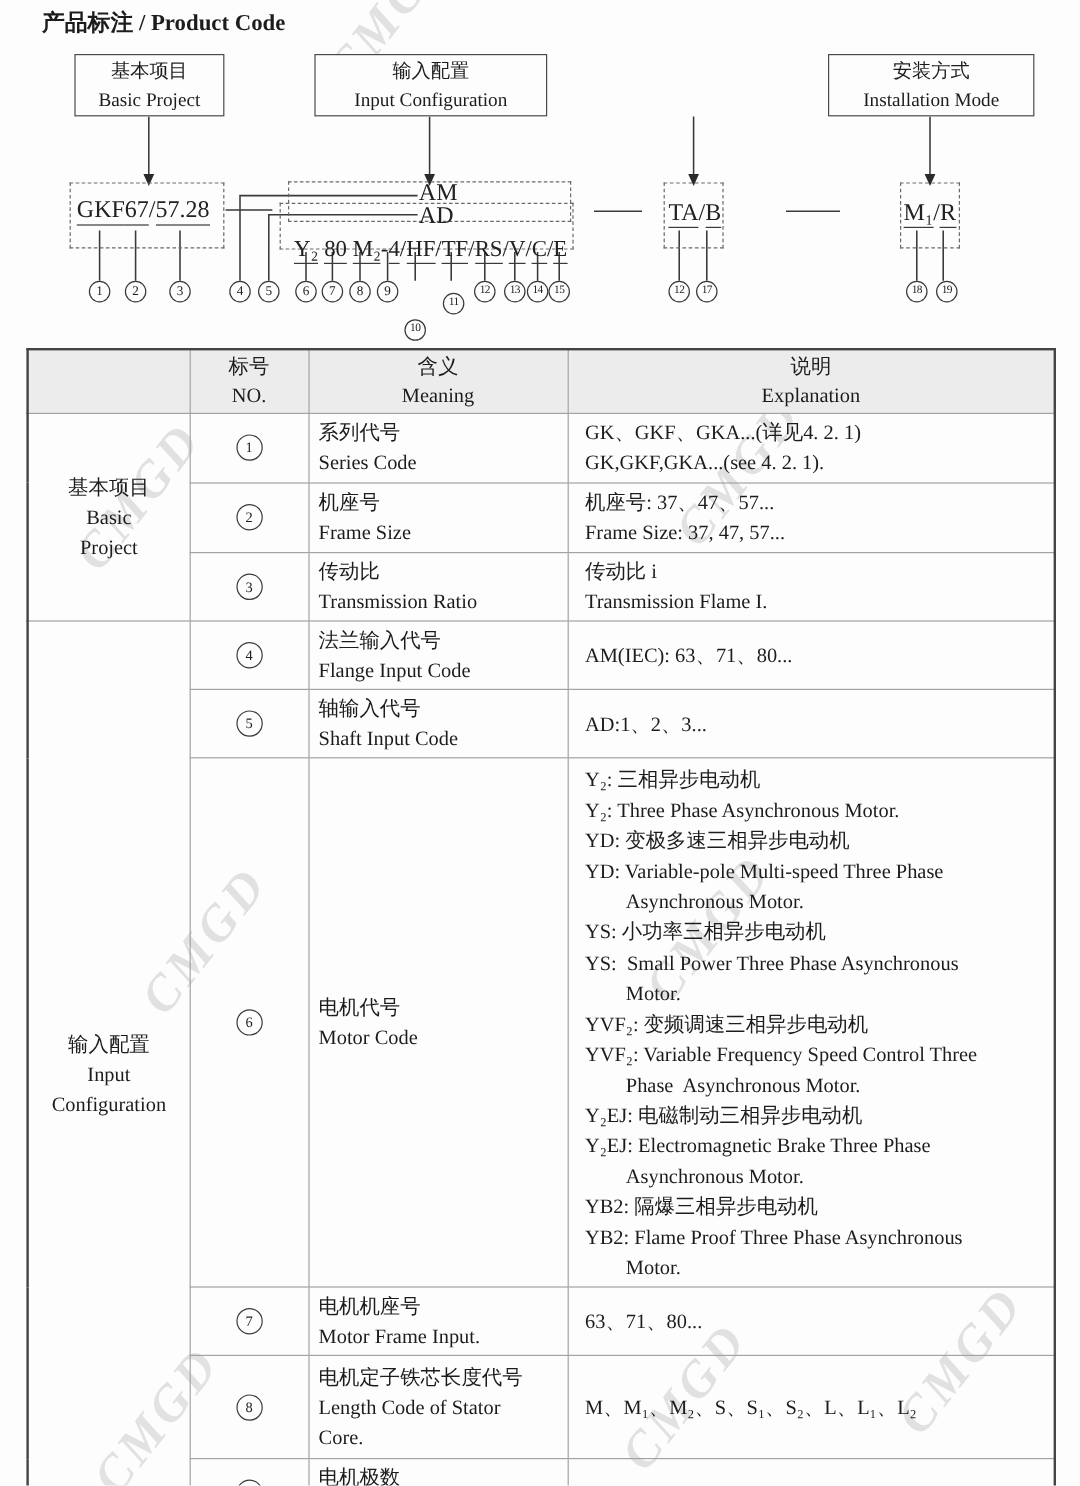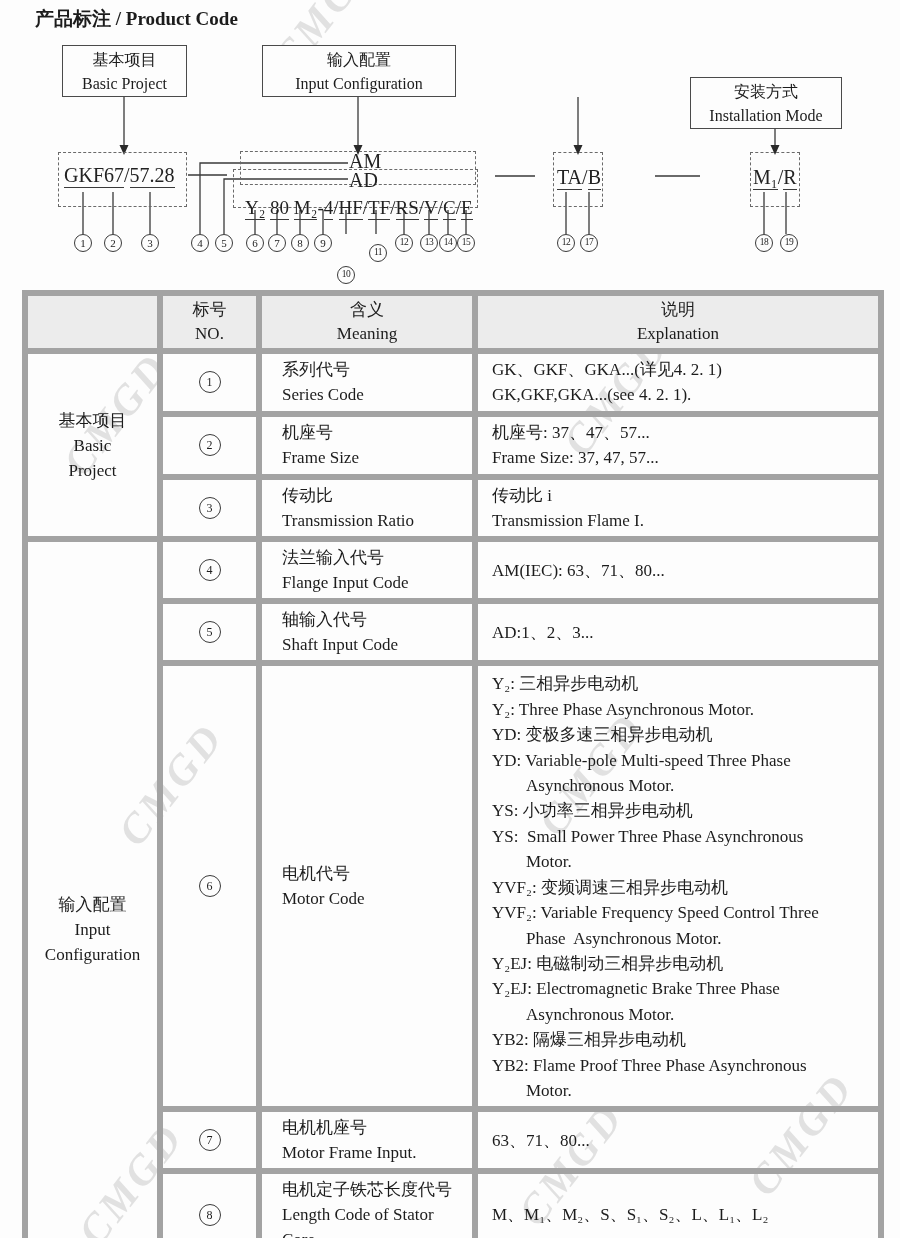--- a/index.html
+++ b/index.html
@@ -43,28 +43,28 @@
   }
   .co.two{font-size:9.5px;letter-spacing:-0.5px;}
 
   
   table.main{
     position:absolute;left:22px;top:290px;width:856px;
     border-collapse:collapse;table-layout:fixed;
     font-size:17px;
   }
   table.main td,table.main th{
-    border:6px solid #a3a3a3;box-sizing:border-box;
+    border:1px solid #a3a3a3;box-sizing:border-box;
     font-weight:normal;vertical-align:middle;
   }
   table.main{border:2px solid #444;}
   th.hd{background:#ececec;font-weight:bold;text-align:center;line-height:24px;white-space:pre-line;padding:2px;}
   td.grp{font-weight:bold;text-align:center;white-space:pre-line;line-height:25px;}
   td.no{text-align:center;}
-  td.mean{white-space:pre-line;line-height:25px;padding:3px 4px 3px 20px;}
+  td.mean{white-space:pre-line;line-height:25px;padding:3px 4px 3px 8px;}
   td.expl{white-space:pre-wrap;line-height:25.4px;padding:3px 6px 3px 14px;}
   td.expl.top{vertical-align:top;padding-top:5px;}
   .tco{
     display:inline-flex;width:20px;height:20px;border:1.2px solid #3a3a3a;border-radius:50%;
     align-items:center;justify-content:center;font-size:12px;line-height:1;
   }
 </style>
 </head>
 <body>
 
@@ -89,21 +89,21 @@
              M255 210V234 M277 210V234 M300 210V234 M323 210V234 M346 210V234
              M376 210V234 M404 210V234 M429 210V234 M448 210V234 M466 210V234
              M566 192V234 M589 192V234 M764 192V234 M786 192V234" fill="none" stroke="#3a3a3a" stroke-width="1.3"></path>
     <path d="M119.5 145h9l-4.5 10z M353.5 145h9l-4.5 10z M573.5 145h9l-4.5 10z M770.5 145h9l-4.5 10z" fill="#2a2a2a"></path>
   </svg>
 
   <div class="abs fbox" style="left:62px;top:45px;width:125px;">基本项目
 Basic Project</div>
   <div class="abs fbox" style="left:262px;top:45px;width:194px;">输入配置
 Input Configuration</div>
-  <div class="abs fbox" style="left:690px;top:45px;width:152px;margin-top:32px;">安装方式
+  <div class="abs fbox" style="left:690px;top:45px;width:172px;">安装方式
 Installation Mode</div>
 
   <div class="abs dbox" style="left:58px;top:152px;width:129px;height:55px;"></div>
   <div class="abs dbox" style="left:240px;top:151px;width:236px;height:34px;"></div>
   <div class="abs dbox" style="left:233px;top:169px;width:245px;height:39px;"></div>
   <div class="abs dbox" style="left:553px;top:152px;width:50px;height:55px;"></div>
   <div class="abs dbox" style="left:750px;top:152px;width:50px;height:55px;"></div>
 
   <div class="abs codeline" style="left:64px;top:164px;"><span class="u">GKF</span><span></span><span class="u">67</span><span>/</span><span class="u">57.28</span></div>
 

